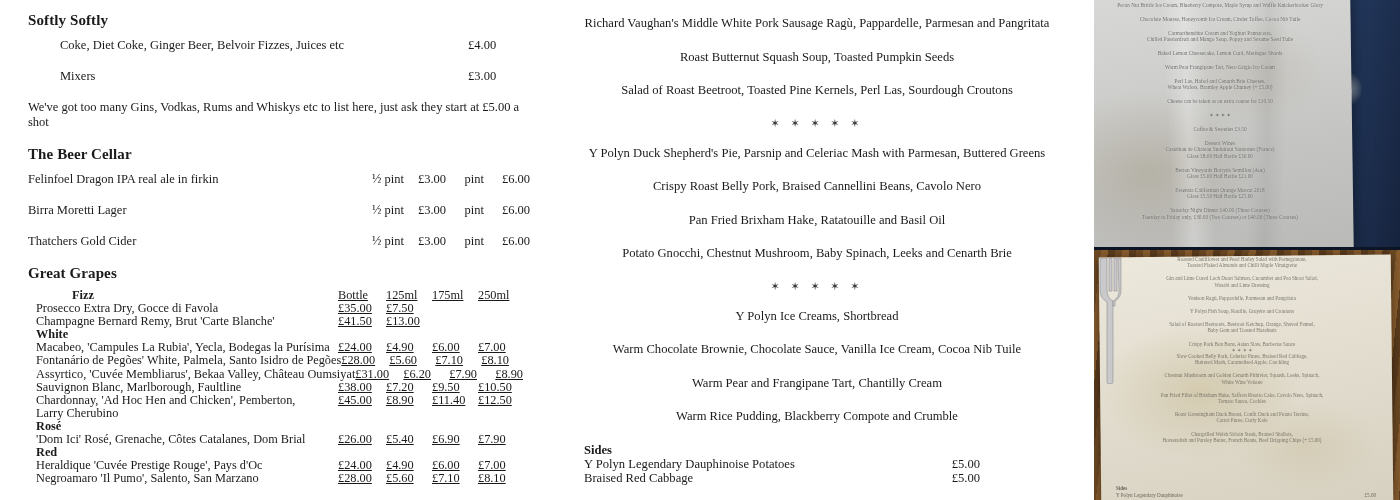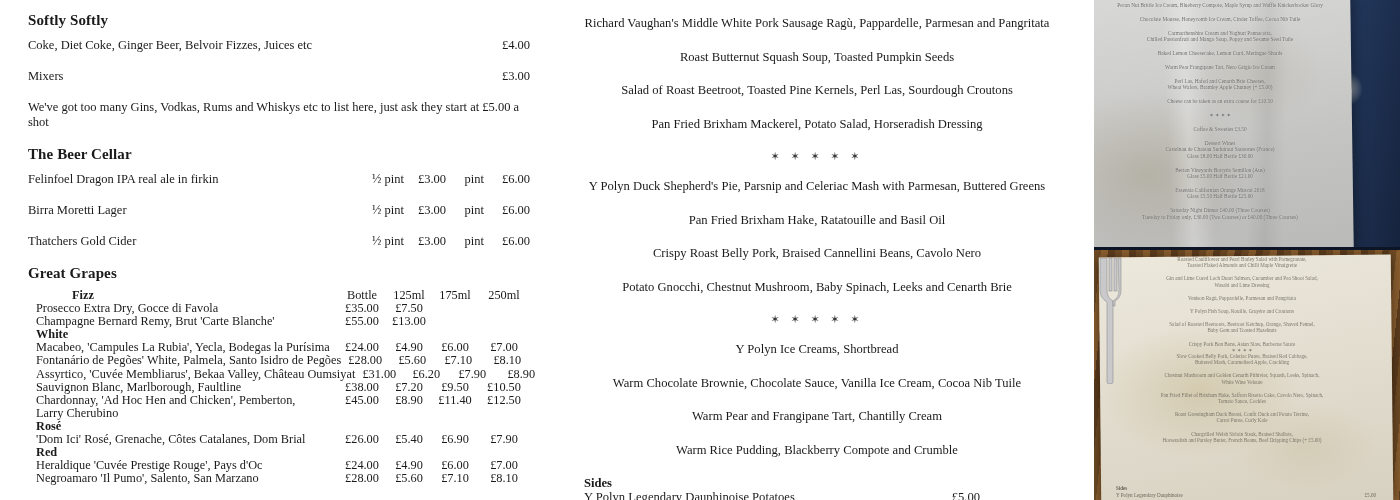--- a/index.html
+++ b/index.html
@@ -32,23 +32,23 @@
     margin: 10px 0 9px 0;
   }
   .sec-head.first { margin-top: 0; }
 
   .simple-row {
     display: flex;
     align-items: baseline;
     font-size: 12.5px;
     margin: 0 0 16px 0;
   }
-  .simple-row .nm { flex: 0 0 auto; }
+  .simple-row .nm { flex: 0 0 auto; margin-left: 32px; }
   .simple-row .sp { flex: 1 1 auto; }
-  .simple-row .pr { flex: 0 0 auto; width: 62px; text-align: right; }
+  .simple-row .pr { flex: 0 0 auto; width: 62px; text-align: left; }
 
   .note-row {
     font-size: 12.5px;
     margin: 14px 0 16px 0;
   }
 
   .beer-row {
     display: flex;
     align-items: center;
     font-size: 12.5px;
@@ -63,21 +63,21 @@
   
   #wine-table { margin-top: -2px; }
   .wine-line {
     display: flex;
     align-items: baseline;
     font-size: 12.3px;
     line-height: 13.1px;
     height: 13.1px;
   }
   .wine-line .wname { flex: 1 1 auto; padding-left: 8px; white-space: nowrap; }
-  .wine-line .wc { flex: 0 0 auto; width: 46px; text-align: center; }
+  .wine-line .wc { flex: 0 0 auto; width: 46px; text-align: left; text-decoration: underline; }
   .wine-line .wc.c1 { width: 48px; }
   .wine-line .wc.c2 { width: 46px; }
   .wine-line .wc.c3 { width: 46px; }
   .wine-line .wc.c4 { width: 52px; }
   .wine-line.hdr .wname { font-weight: bold; margin-left: 36px; }
   .wine-line.hdr .wc { font-weight: normal; }
   .wine-line.sub .wname { font-weight: bold; }
   .wine-line.cont .wname { padding-left: 8px; }
 
   
@@ -274,21 +274,21 @@
       </div>
       <div class="wine-line">
         <span class="wname">Prosecco Extra Dry, Gocce di Favola</span>
         <span class="wc c1">£35.00</span>
         <span class="wc c2">£7.50</span>
         <span class="wc c3"></span>
         <span class="wc c4"></span>
       </div>
       <div class="wine-line">
         <span class="wname">Champagne Bernard Remy, Brut 'Carte Blanche'</span>
-        <span class="wc c1">£55.00</span>
+        <span class="wc c1">£41.50</span>
         <span class="wc c2">£13.00</span>
         <span class="wc c3"></span>
         <span class="wc c4"></span>
       </div>
 
       <div class="wine-line sub">
         <span class="wname">White</span>
         <span class="wc c1"></span>
         <span class="wc c2"></span>
         <span class="wc c3"></span>
@@ -375,27 +375,26 @@
       </div>
 
     </div>
 
   </div>
 
   <div id="food-column">
     <div class="dish">Richard Vaughan's Middle White Pork Sausage Ragù, Pappardelle, Parmesan and Pangritata</div>
     <div class="dish">Roast Butternut Squash Soup, Toasted Pumpkin Seeds</div>
     <div class="dish">Salad of Roast Beetroot, Toasted Pine Kernels, Perl Las, Sourdough Croutons</div>
-    <div class="dish">Pan Fried Brixham Mackerel, Potato Salad, Horseradish Dressing</div>
 
     <div class="stars">✶ ✶ ✶ ✶ ✶</div>
 
     <div class="dish">Y Polyn Duck Shepherd's Pie, Parsnip and Celeriac Mash with Parmesan, Buttered Greens</div>
+    <div class="dish">Crispy Roast Belly Pork, Braised Cannellini Beans, Cavolo Nero</div>
     <div class="dish">Pan Fried Brixham Hake, Ratatouille and Basil Oil</div>
-    <div class="dish">Crispy Roast Belly Pork, Braised Cannellini Beans, Cavolo Nero</div>
     <div class="dish">Potato Gnocchi, Chestnut Mushroom, Baby Spinach, Leeks and Cenarth Brie</div>
 
     <div class="stars">✶ ✶ ✶ ✶ ✶</div>
 
     <div class="dish">Y Polyn Ice Creams, Shortbread</div>
     <div class="dish">Warm Chocolate Brownie, Chocolate Sauce, Vanilla Ice Cream, Cocoa Nib Tuile</div>
     <div class="dish">Warm Pear  and Frangipane Tart, Chantilly Cream</div>
     <div class="dish">Warm Rice Pudding, Blackberry Compote and Crumble</div>
 
     <div id="sides-block">

